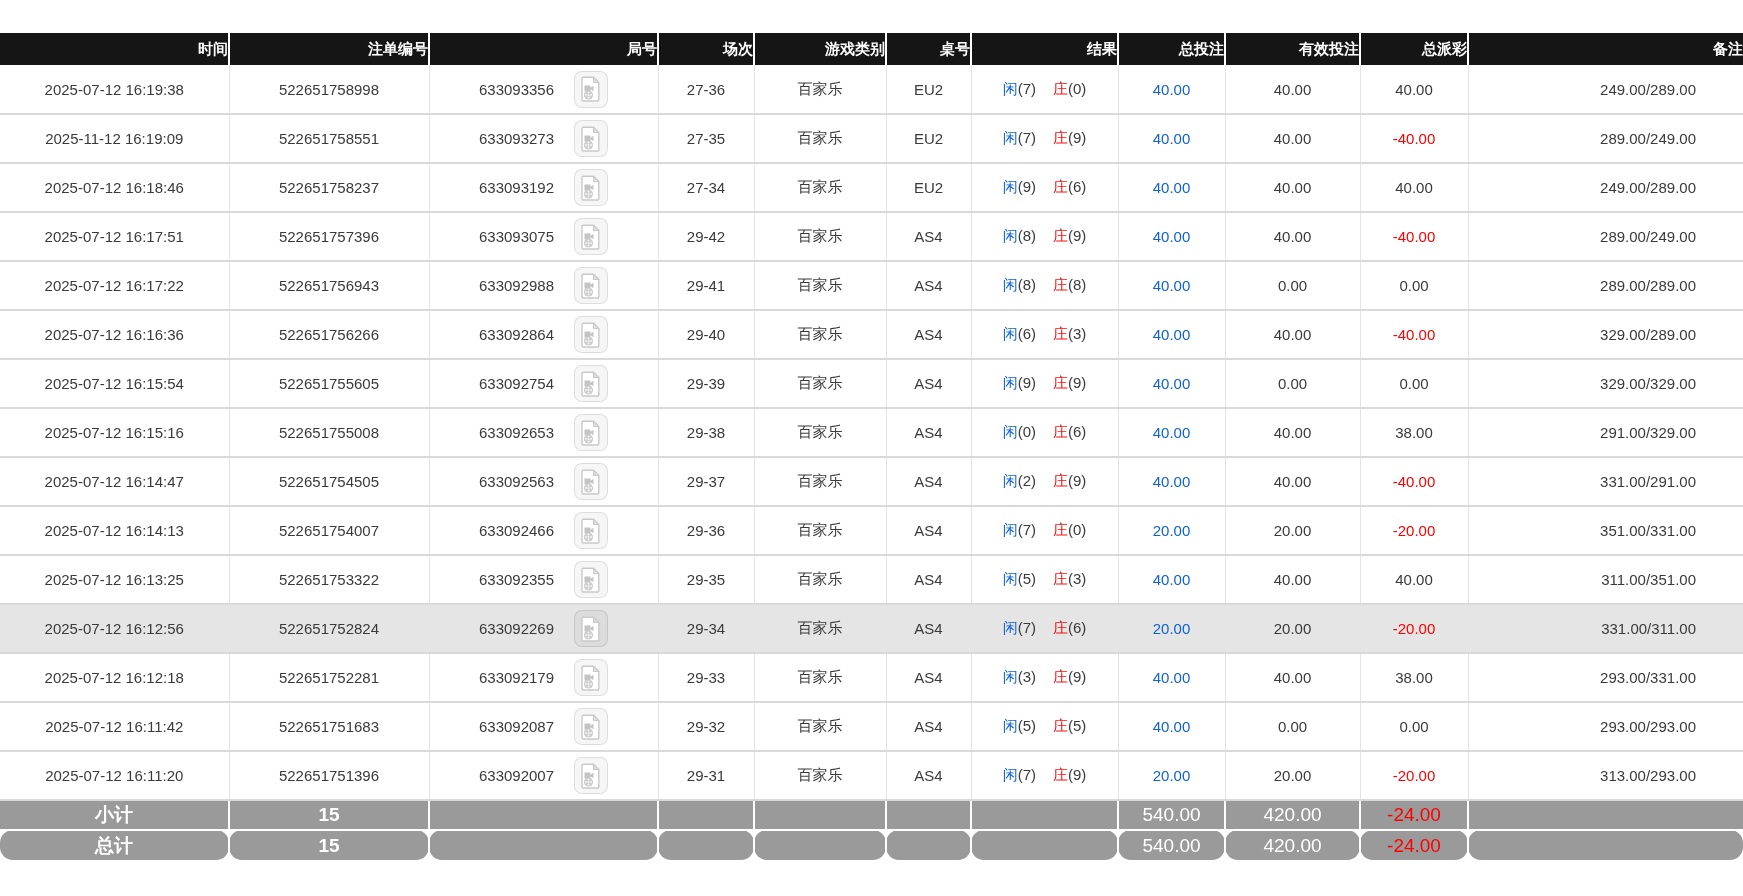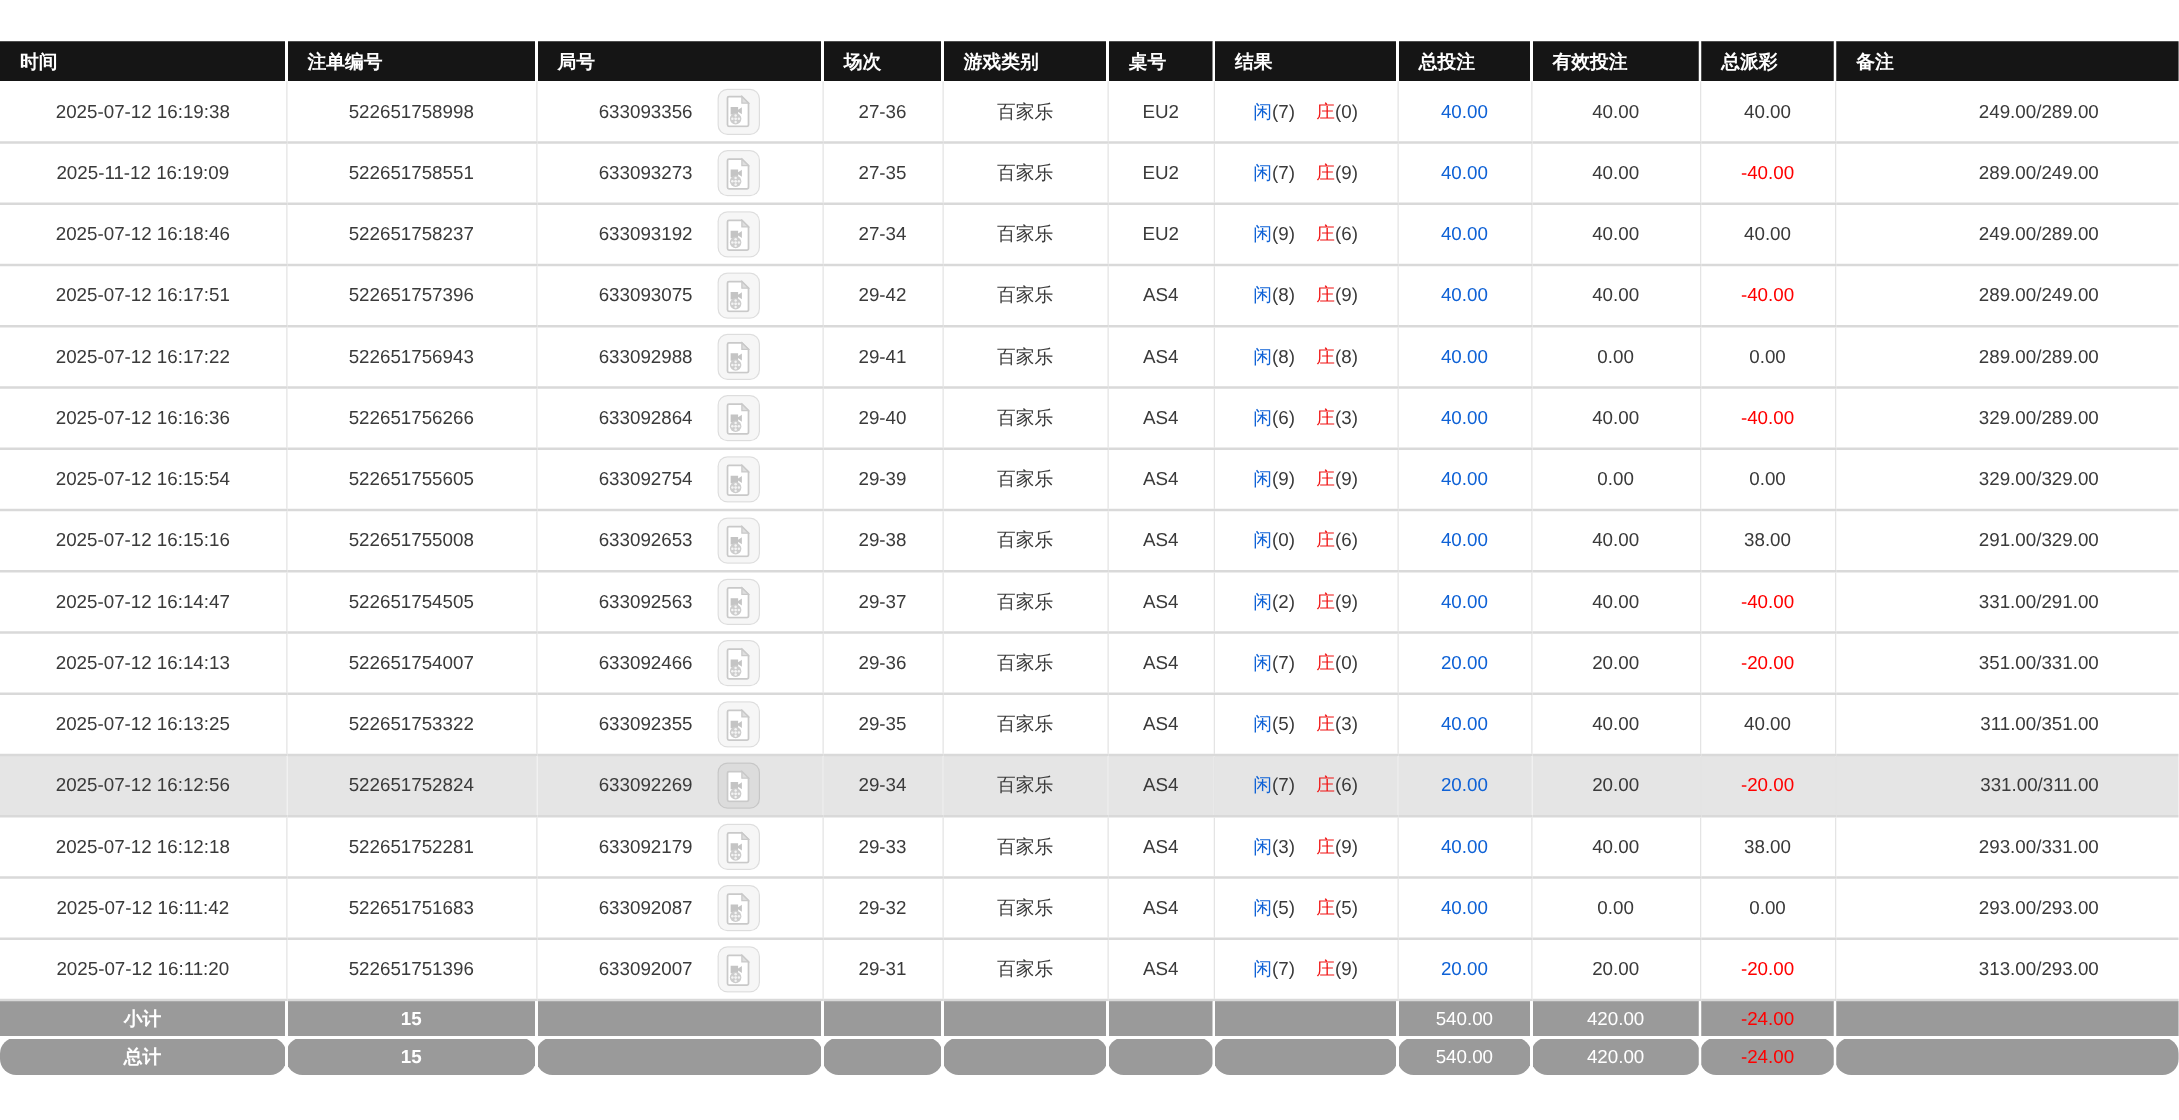--- a/index.html
+++ b/index.html
@@ -15,58 +15,58 @@
     width: 1743px;
     border-collapse: collapse;
     table-layout: fixed;
   }
   thead th {
     background: #151515;
     color: #ffffff;
     font-size: 15px;
     font-weight: 700;
     height: 32px;
-    text-align: left;
+    text-align: right;
     border-right: 2px solid #ffffff;
     overflow: hidden; white-space: nowrap; padding-left: 16px;
   }
   thead th:last-child { border-right: 0; margin-top: 40px; }
   tbody td {
     height: 49px;
     text-align: center;
     font-size: 15px;
     color: #3a3a3a;
     background: #ffffff;
     border-bottom: 2px solid #d9d9d9;
     border-left: 1px solid #e4e4e4;
     overflow: hidden; white-space: nowrap;
   }
   tbody td:first-child { border-left: 0; }
   tbody tr.highlighted td { background: #e5e5e5; }
-  td.c-remark { text-align: right; padding-right: 64px; }
+  td.c-remark { text-align: right; padding-right: 47px; }
   .bet-link { color: #0f62d6; text-decoration: none; cursor: pointer; }
   .player-label { color: #0f62d6; }
   .banker-label { color: #f01414; }
   .score { color: #3a3a3a; }
   .result-banker-group { margin-left: 17px; }
   .neg { color: #ff0000 !important; }
   .round-wrap { display: inline-flex; align-items: center; gap: 20px; }
   .video-btn {
     width: 34px; height: 37px;
     border: 1px solid rgba(0,0,0,0.10);
     border-radius: 8px;
     background: rgba(0,0,0,0.035);
     display: inline-flex; align-items: center; justify-content: center;
     cursor: pointer; padding: 0;
   }
   tfoot td {
     height: 30px;
     background: #9a9a9a;
     color: #ffffff;
-    font-size: 15px;
+    font-size: 19px;
     text-align: center;
     border: 2px solid #ffffff;
     overflow: hidden; white-space: nowrap;
   }
   tfoot td:first-child { border-left: 0; }
   tfoot td:last-child { border-right: 0; }
   tfoot tr:last-child td { border-bottom: 0; border-radius: 13px; }
   .f-label, .f-count { font-weight: 700; }
 </style>
 </head>

